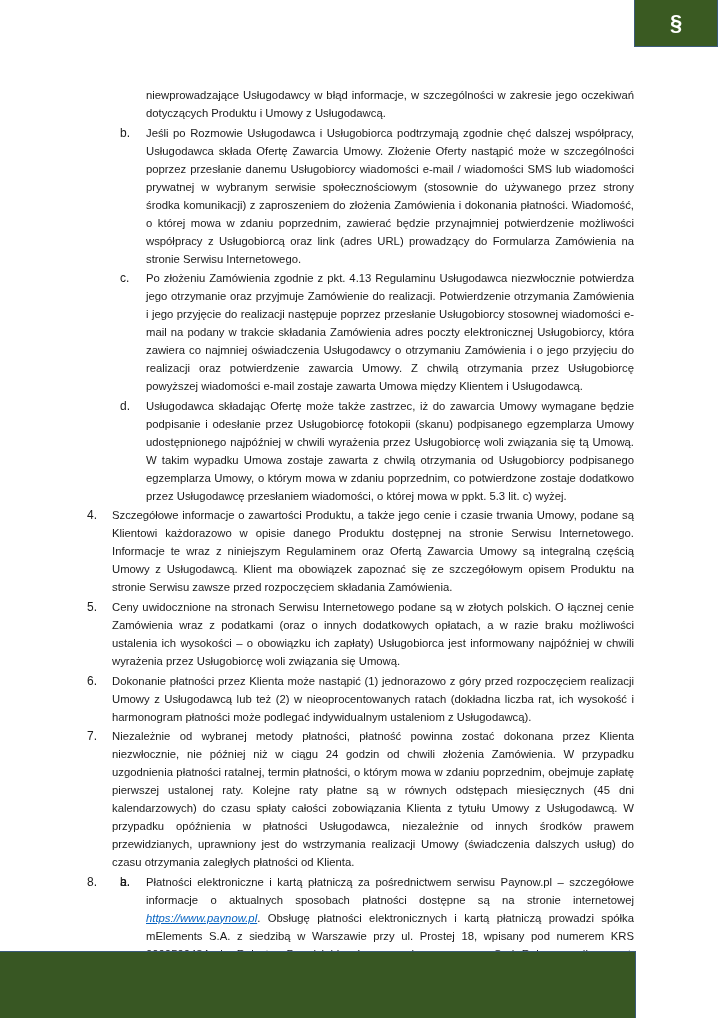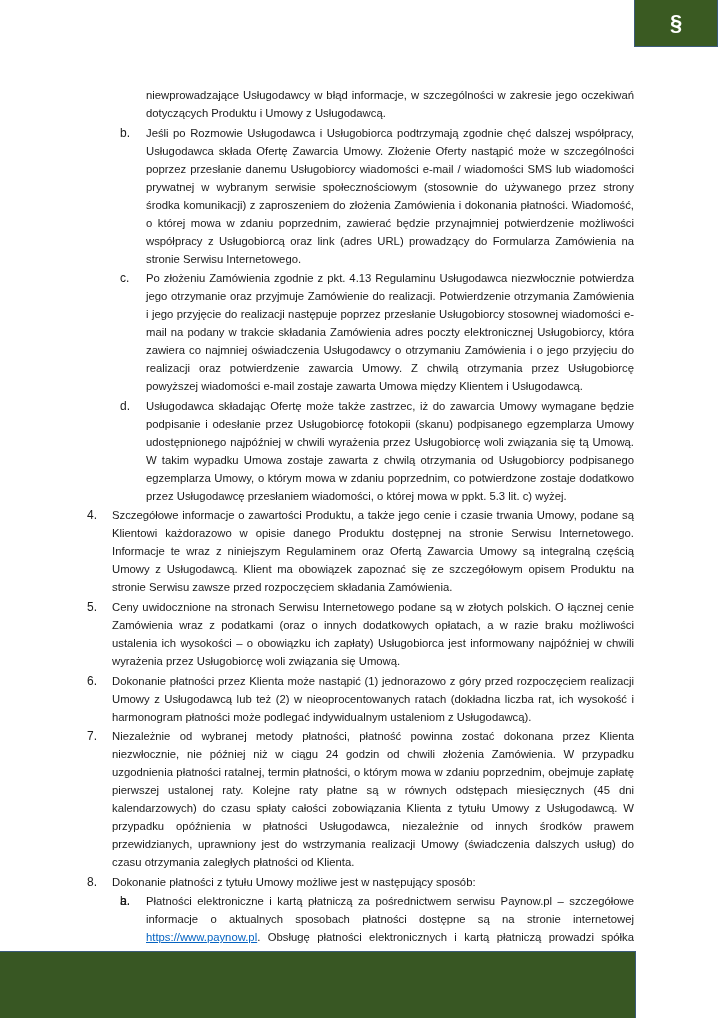--- a/index.html
+++ b/index.html
@@ -68,20 +68,21 @@
     .marker {
       position: absolute;
       top: 0;
       font-size: 12px;
     }
     .lvl2 .marker { left: 120px; }
     .lvl1 .marker { left: 87px; }
     .link {
       color: #0563c1;
       text-decoration: underline;
+      font-style: italic;
     }
   </style>
 </head>
 <body>
 
 <div class="section-badge">
   <span>§</span>
 </div>
 
 <div class="content">
@@ -120,21 +121,20 @@
     <span class="text">Dokonanie płatności przez Klienta może nastąpić (1) jednorazowo z góry przed rozpoczęciem realizacji Umowy z Usługodawcą lub też (2) w nieoprocentowanych ratach (dokładna liczba rat, ich wysokość i harmonogram płatności może podlegać indywidualnym ustaleniom z Usługodawcą).</span>
   </p>
 
   <p class="para lvl1">
     <span class="marker">7.</span>
     <span class="text">Niezależnie od wybranej metody płatności, płatność powinna zostać dokonana przez Klienta niezwłocznie, nie później niż w ciągu 24 godzin od chwili złożenia Zamówienia. W przypadku uzgodnienia płatności ratalnej, termin płatności, o którym mowa w zdaniu poprzednim, obejmuje zapłatę pierwszej ustalonej raty. Kolejne raty płatne są w równych odstępach miesięcznych (45 dni kalendarzowych) do czasu spłaty całości zobowiązania Klienta z tytułu Umowy z Usługodawcą. W przypadku opóźnienia w płatności Usługodawca, niezależnie od innych środków prawem przewidzianych, uprawniony jest do wstrzymania realizacji Umowy (świadczenia dalszych usług) do czasu otrzymania zaległych płatności od Klienta.</span>
   </p>
 
   <p class="para lvl1">
     <span class="marker">8.</span>
-    <span class="text">Dokonanie płatności z tytułu Umowy możliwe jest w następujący sposób:</span>
   </p>
 
   <p class="para lvl2">
     <span class="marker">a.</span>
   </p>
 
   <p class="para lvl2">
     <span class="marker">b.</span>
     <span class="text"><span>Płatności elektroniczne i kartą płatniczą za pośrednictwem serwisu Paynow.pl – szczegółowe informacje o aktualnych sposobach płatności dostępne są na stronie internetowej </span><a class="link">https://www.paynow.pl</a><span>. Obsługę płatności elektronicznych i kartą płatniczą prowadzi spółka mElements S.A. z siedzibą w Warszawie przy ul. Prostej 18, wpisany pod numerem KRS 0000590484 do Rejestru Przedsiębiorców prowadzonego przez Sąd Rejonowy dla m. st. Warszawy, XII Wydział Gospodarczy Krajowego Rejestru Sądowego, numer NIP: 522-304-78-92</span></span>
   </p>

